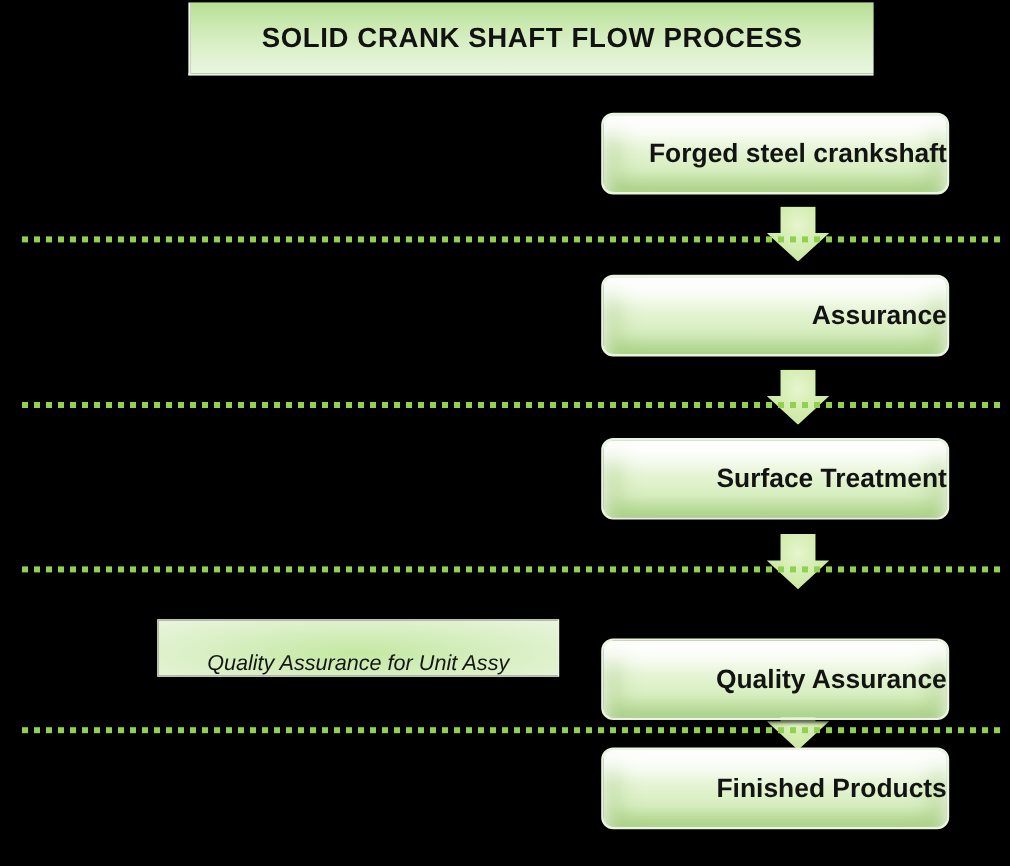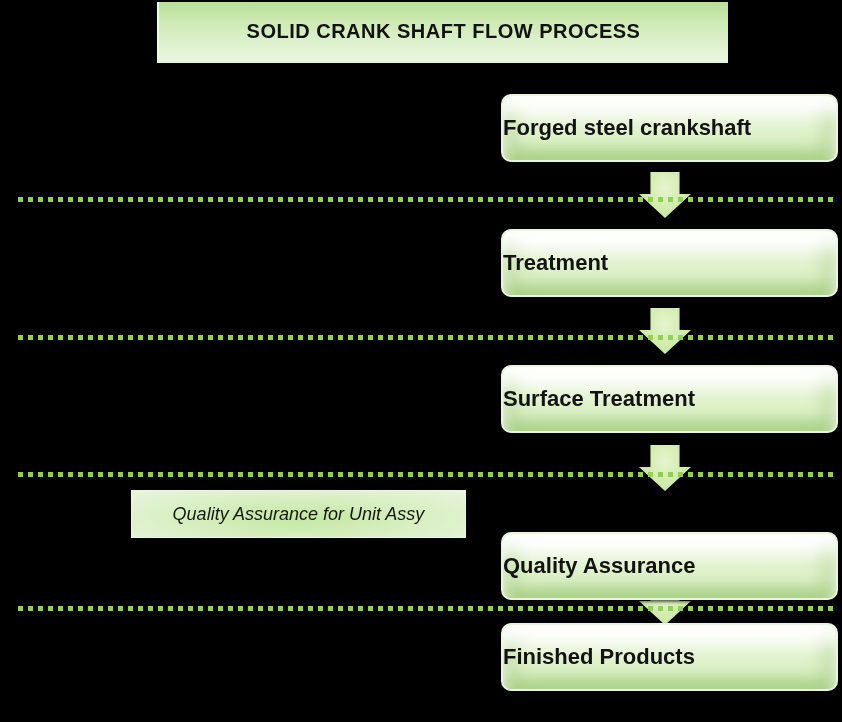--- a/index.html
+++ b/index.html
@@ -24,46 +24,46 @@
     height: 61px;
     background: linear-gradient(180deg, #b7e096 0%, #d3ecbc 45%, #eaf6e1 100%);
     border-left: 2px solid #f2faee;
     border-bottom: 2px solid #e6f3db;
     box-sizing: border-box;
     display: flex;
     align-items: center;
     justify-content: center;
   }
   .title-banner .title-text {
-    font-size: 20px;
+    font-size: 23px;
     font-weight: bold;
     color: #121212;
     letter-spacing: 0.5px;
     white-space: nowrap;
   }
 
   
   .step-box {
     position: absolute;
     left: 501px;
-    width: 337px;
+    width: 290px;
     height: 68px;
     box-sizing: border-box;
     border-radius: 10px;
     border: 2px solid #e9f5de;
     background: linear-gradient(180deg, #fefffd 0%, #f2f9e8 20%, #e0f2cc 55%, #d0eab6 100%);
     box-shadow:
       inset 0 16px 16px rgba(255,255,255,0.95),
       inset 18px 0 18px -6px rgba(168,205,132,0.60),
       inset -18px 0 18px -6px rgba(168,205,132,0.60),
       inset 0 -14px 14px -4px rgba(148,194,106,0.55),
       0 2px 3px rgba(0,0,0,0.6);
     display: flex;
     align-items: center;
-    justify-content: flex-start;
+    justify-content: flex-end;
     z-index: 3;
   }
   .step-box .step-label {
     font-size: 22px;
     font-weight: bold;
     color: #131313;
     white-space: nowrap;
   }
 
   
@@ -86,28 +86,28 @@
     background: repeating-linear-gradient(90deg,
       #92d050 0px, #92d050 5px,
       transparent 5px, transparent 10px);
     z-index: 2;
   }
 
   
   .side-note {
     position: absolute;
     left: 131px;
-    top: 490px;
+    top: 516px;
     width: 335px;
     height: 48px;
     box-sizing: border-box;
     border: 1px solid #edf6e4;
     background: radial-gradient(ellipse at 50% 60%, #c3e8a2 0%, #d9efc4 55%, #e9f5dd 100%);
     display: flex;
-    align-items: center;
+    align-items: flex-end;
     justify-content: center;
     z-index: 3;
   }
   .side-note .side-note-text {
     font-style: italic;
     font-size: 18px;
     color: #161616;
     white-space: nowrap;
   }
 
@@ -133,21 +133,21 @@
   <span class="title-text">SOLID CRANK SHAFT FLOW PROCESS</span>
 </div>
 
 <div class="step-box step-0">
   <span class="step-label">Forged steel crankshaft</span>
 </div>
 <div class="flow-arrow arrow-0"></div>
 <div class="dotted-line line-0"></div>
 
 <div class="step-box step-1">
-  <span class="step-label">Treatment</span>
+  <span class="step-label">Assurance</span>
 </div>
 <div class="flow-arrow arrow-1"></div>
 <div class="dotted-line line-1"></div>
 
 <div class="step-box step-2">
   <span class="step-label">Surface Treatment</span>
 </div>
 <div class="flow-arrow arrow-2"></div>
 <div class="dotted-line line-2"></div>
 

